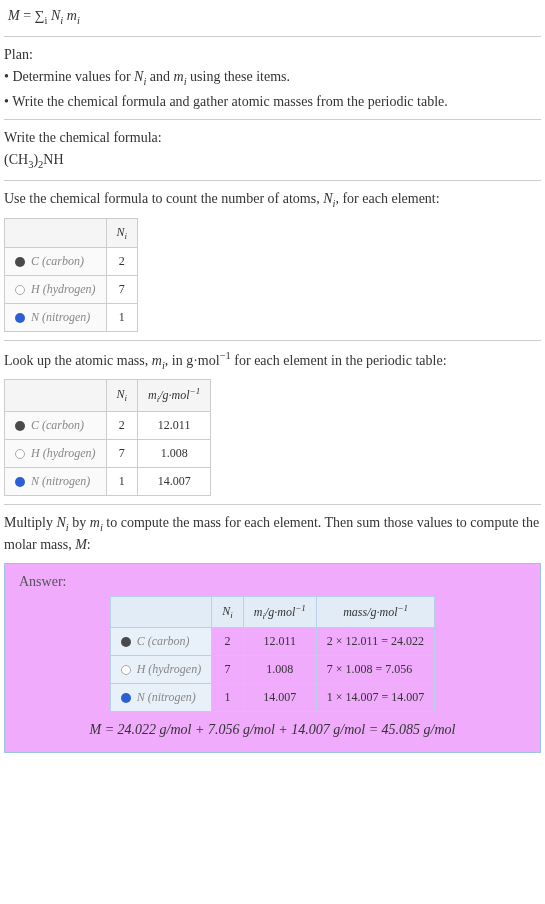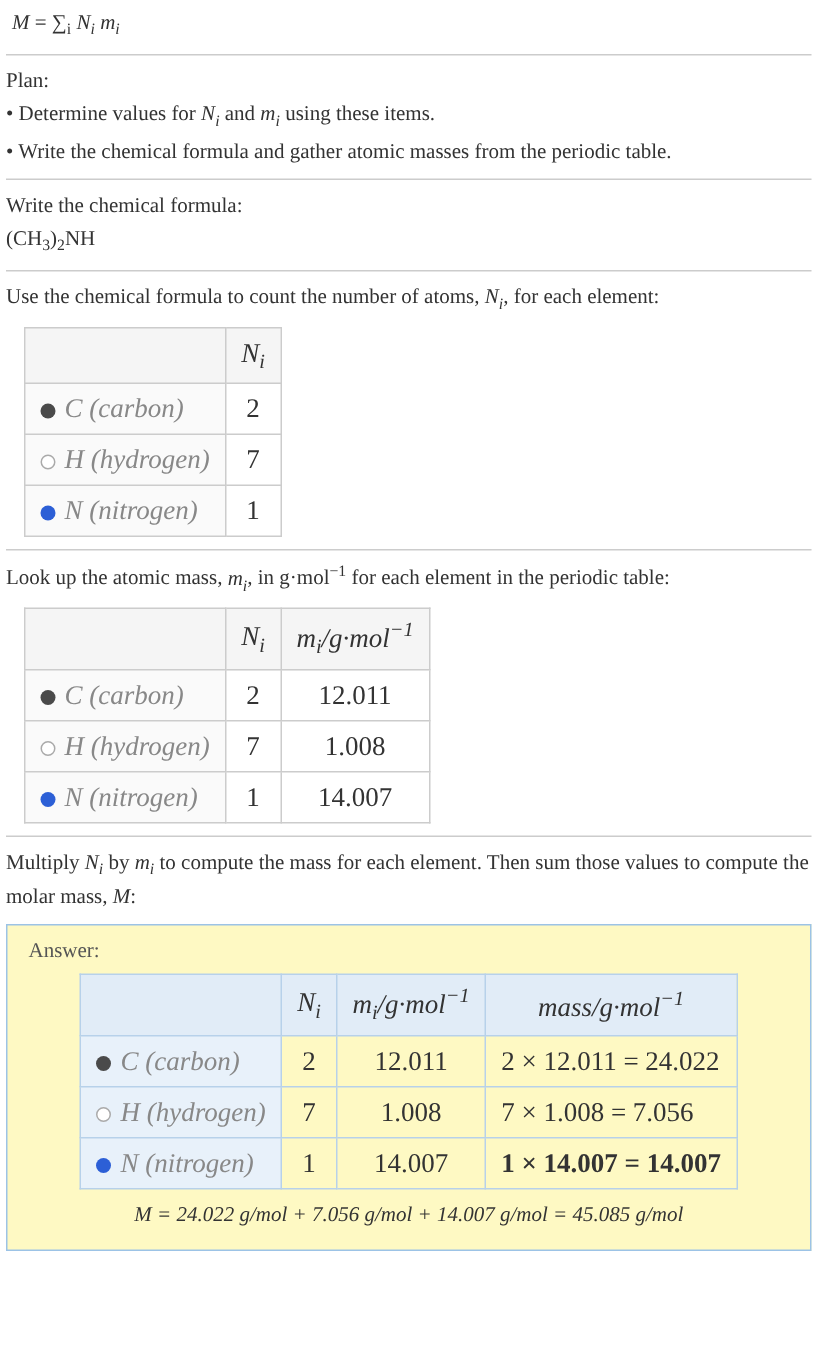--- a/index.html
+++ b/index.html
@@ -18,22 +18,22 @@
   border: none;
   border-top: 1px solid #ccc;
   margin: 8px 0;
 }
 .line { margin: 2px 0; line-height: 1.4; }
 .sub { vertical-align: sub; font-size: 0.75em; }
 .sup { vertical-align: super; font-size: 0.75em; }
 
 table.data {
   border-collapse: collapse;
-  margin: 6px 12px;
-  font-size: 18px;
+  margin: 6px 0;
+  font-size: 12px;
 }
 table.data th, table.data td {
   border: 1px solid #ccc;
   padding: 6px 10px;
   text-align: center;
 }
 table.data th {
   background: #f5f5f5;
   font-weight: normal;
   font-style: italic;
@@ -51,21 +51,21 @@
   border-radius: 50%;
   margin-right: 6px;
   vertical-align: middle;
 }
 .dot.carbon { background: #4a4a4a; }
 .dot.hydrogen { background: #fff; border: 1px solid #aaa; }
 .dot.nitrogen { background: #2c5fd6; }
 
 .answer-box {
   border: 1px solid #9cc3e6;
-  background: #fef9c3;
+  background: #f0abfc;
   padding: 10px 14px 14px;
   margin-top: 4px;
 }
 .answer-title {
   color: #555;
   margin-bottom: 6px;
 }
 .answer-box table.data th {
   background: #e1ecf7;
 }
@@ -192,18 +192,18 @@
     <tr>
       <td class="element"><span class="dot hydrogen"></span><span>H (hydrogen)</span></td>
       <td>7</td>
       <td>1.008</td>
       <td style="text-align:left;">7 × 1.008 = 7.056</td>
     </tr>
     <tr>
       <td class="element"><span class="dot nitrogen"></span><span>N (nitrogen)</span></td>
       <td>1</td>
       <td>14.007</td>
-      <td style="text-align:right;font-weight:bold;">1 × 14.007 = 14.007</td>
+      <td style="text-align:right;">1 × 14.007 = 14.007</td>
     </tr>
   </tbody>
     </table>
   <div class="final-line">M = 24.022 g/mol + 7.056 g/mol + 14.007 g/mol = 45.085 g/mol</div>
 </div>
 
 </body></html>

